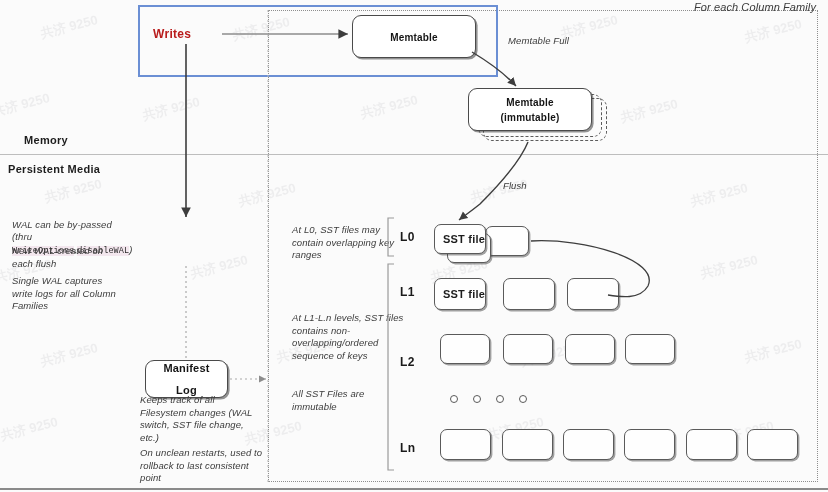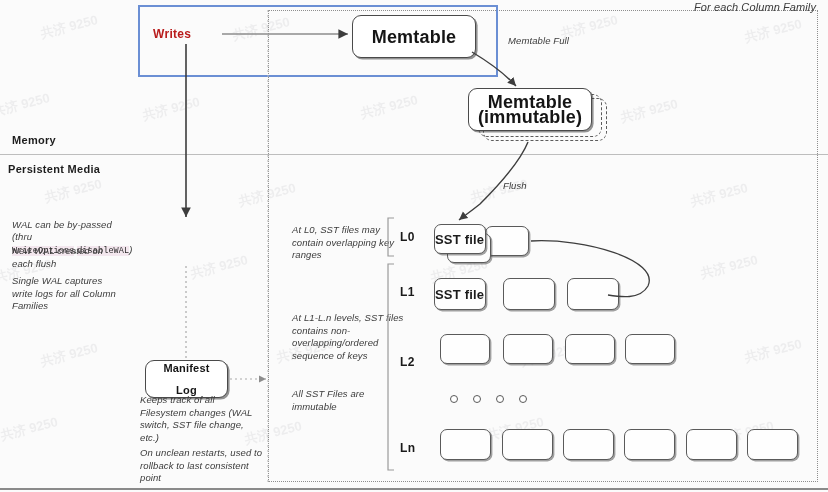--- a/index.html
+++ b/index.html
@@ -44,40 +44,40 @@
     background:#ffffff;
     border:1.2px solid #4a4a4a;
     border-radius:9px;
     box-shadow:1.6px 1.6px 0 0 rgba(60,60,60,.55);
   }
   .box-txt{
     position:absolute;
     left:0;right:0;top:50%;
     transform:translateY(-50%);
     text-align:center;
-    font-size:18px;
+    font-size:10px;
     font-weight:bold;
     color:#151515;
     line-height:15px;
     white-space:pre-line;
     letter-spacing:.2px;
   }
   .sst{
     position:absolute;
     box-sizing:border-box;
     background:#fefefe;
     border:1px solid #5a5a5a;
     border-radius:7px;
     box-shadow:1.4px 1.4px 0 0 rgba(70,70,70,.5);
   }
   .sst-txt{
     position:absolute;left:0;right:0;top:50%;
     transform:translateY(-50%);
-    text-align:left;
-    font-size:13px;
+    text-align:right;
+    font-size:11px;
     font-weight:bold;
     color:#1c1c1c;
     letter-spacing:.2px;
   }
   .ghost{
     position:absolute;
     box-sizing:border-box;
     background:transparent;
     border:1.2px dashed #5c5c5c;
     border-radius:9px;
@@ -140,21 +140,21 @@
 
   <div class="abs" style="left:268px;top:10px;width:550px;height:472px;
               border:1.2px dotted #8e8e8e;box-sizing:border-box;"></div>
 
   <div class="abs" style="left:138px;top:5px;width:360px;height:72px;
               border:2px solid #6b8fd4;box-sizing:border-box;background:transparent;"></div>
 
   <div class="divider" style="left:0px;top:154px;width:828px;"></div>
   <div class="divider" style="left:0px;top:488px;width:828px;height:2px;background:#8a8a8a;"></div>
 
-  <div class="bold-lbl" style="left:12px;top:134px;">Memory</div>
+  <div class="bold-lbl" style="left:24px;top:134px;">Memory</div>
   <div class="bold-lbl" style="left:8px;top:163px;">Persistent Media</div>
 
   <div class="lbl" style="left:694px;top:1px;font-size:11px;">For each Column Family</div>
 
   <div class="abs" style="left:153px;top:27px;font-size:12px;font-weight:bold;color:#b91c1c;letter-spacing:.3px;">
     <span>Writes</span>
   </div>
 
   <div class="box" style="left:352px;top:15px;width:124px;height:43px;">
     <div class="box-txt">Memtable</div>

